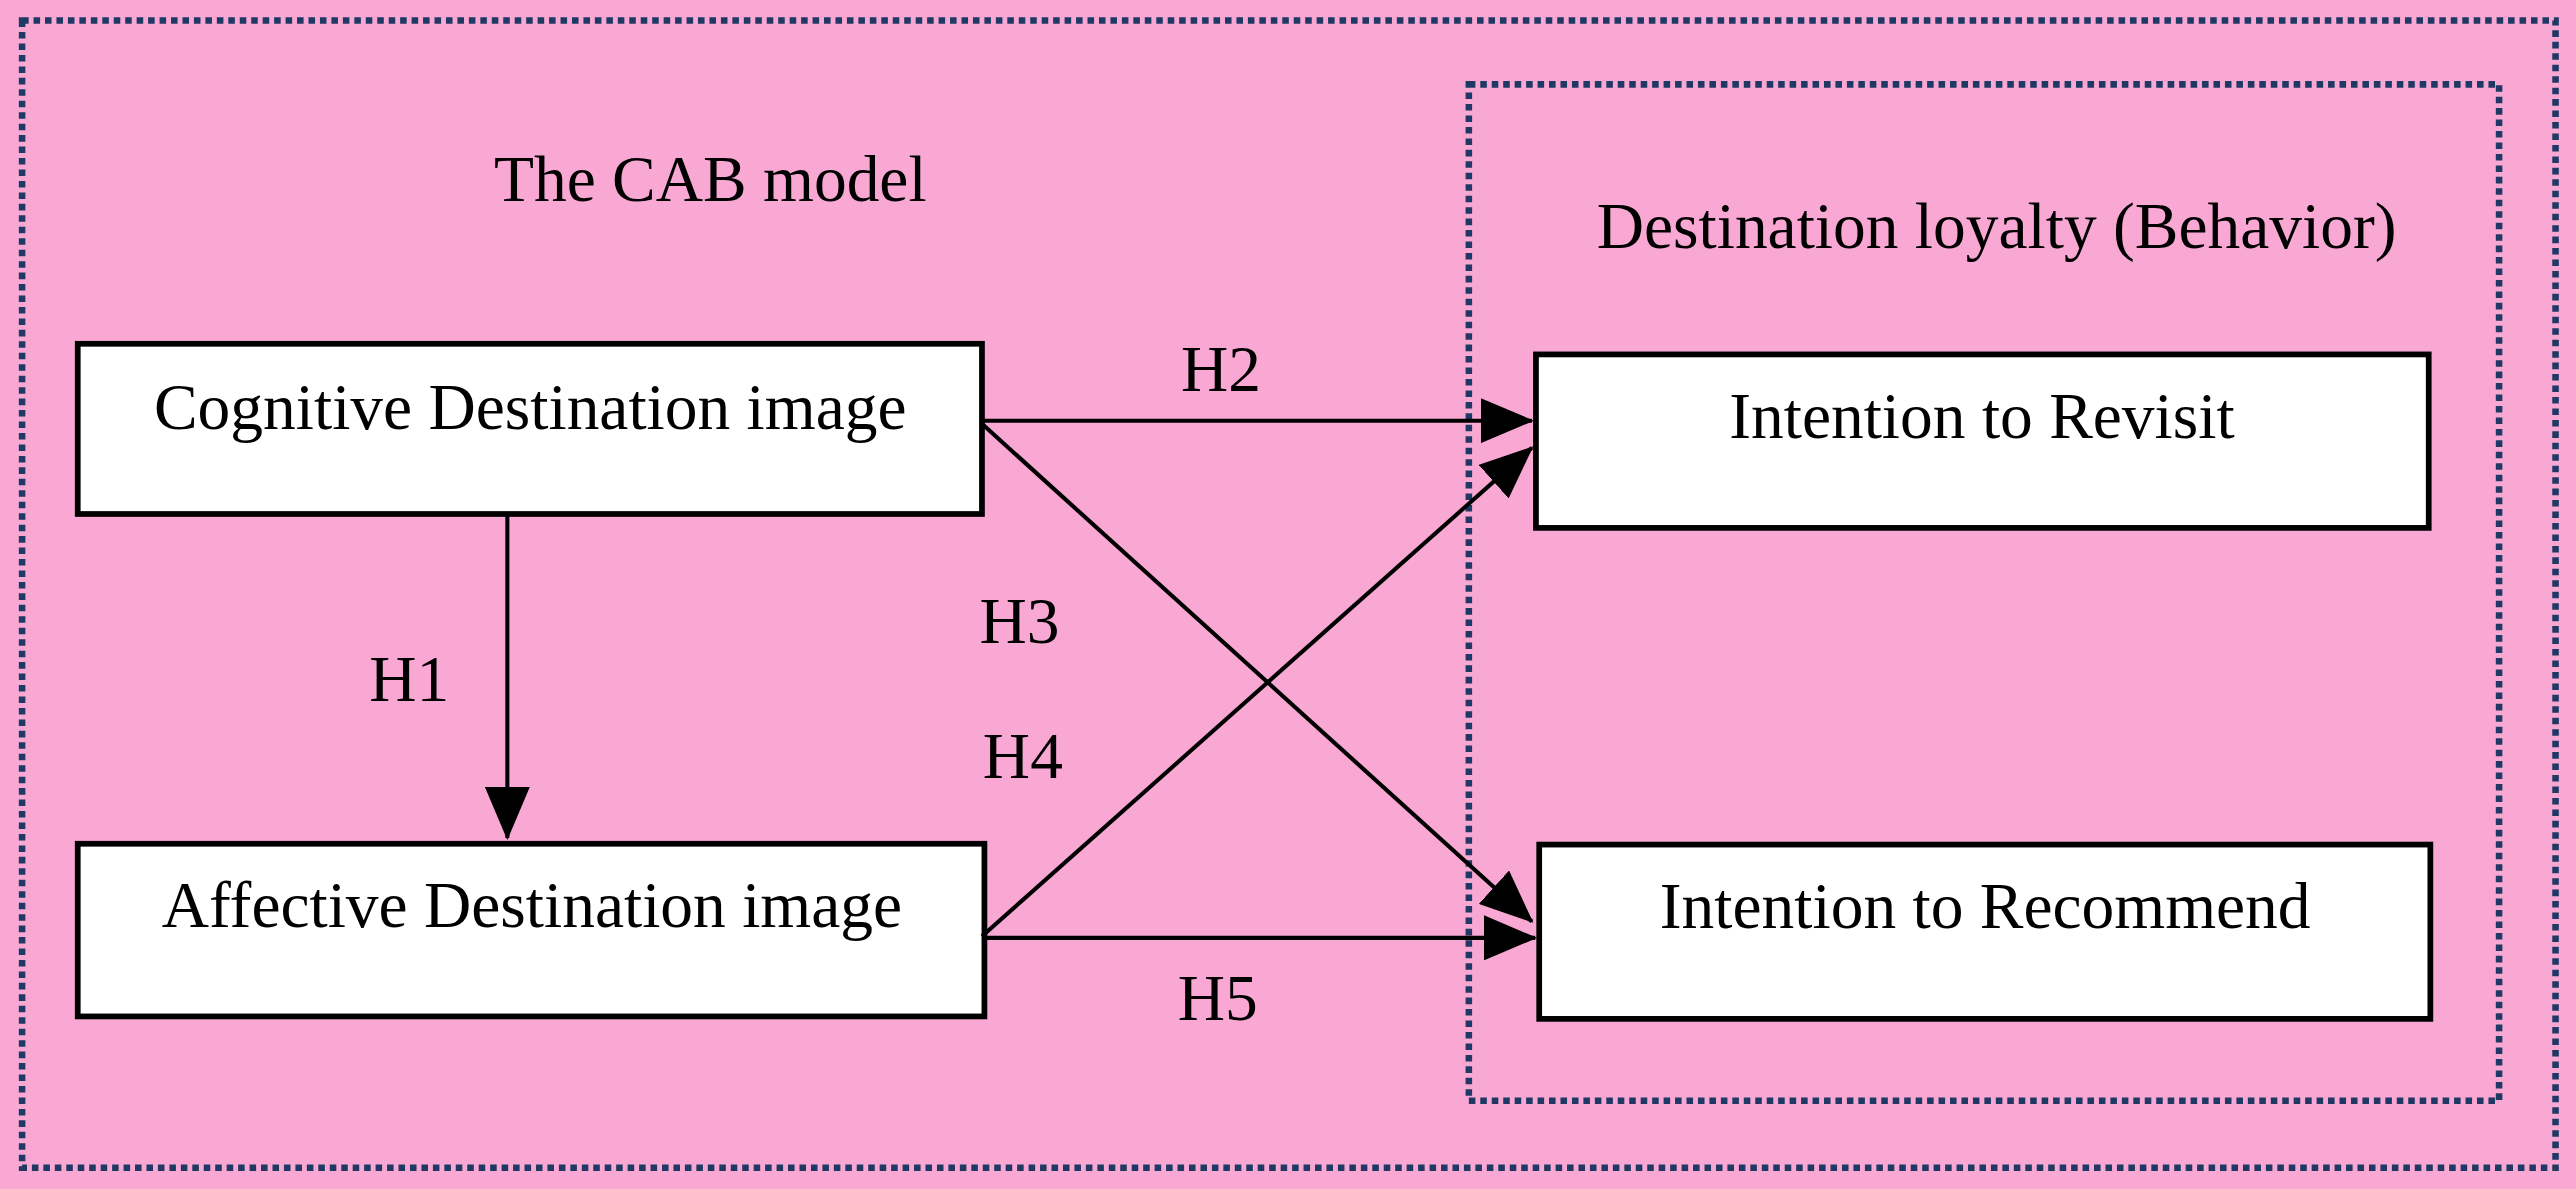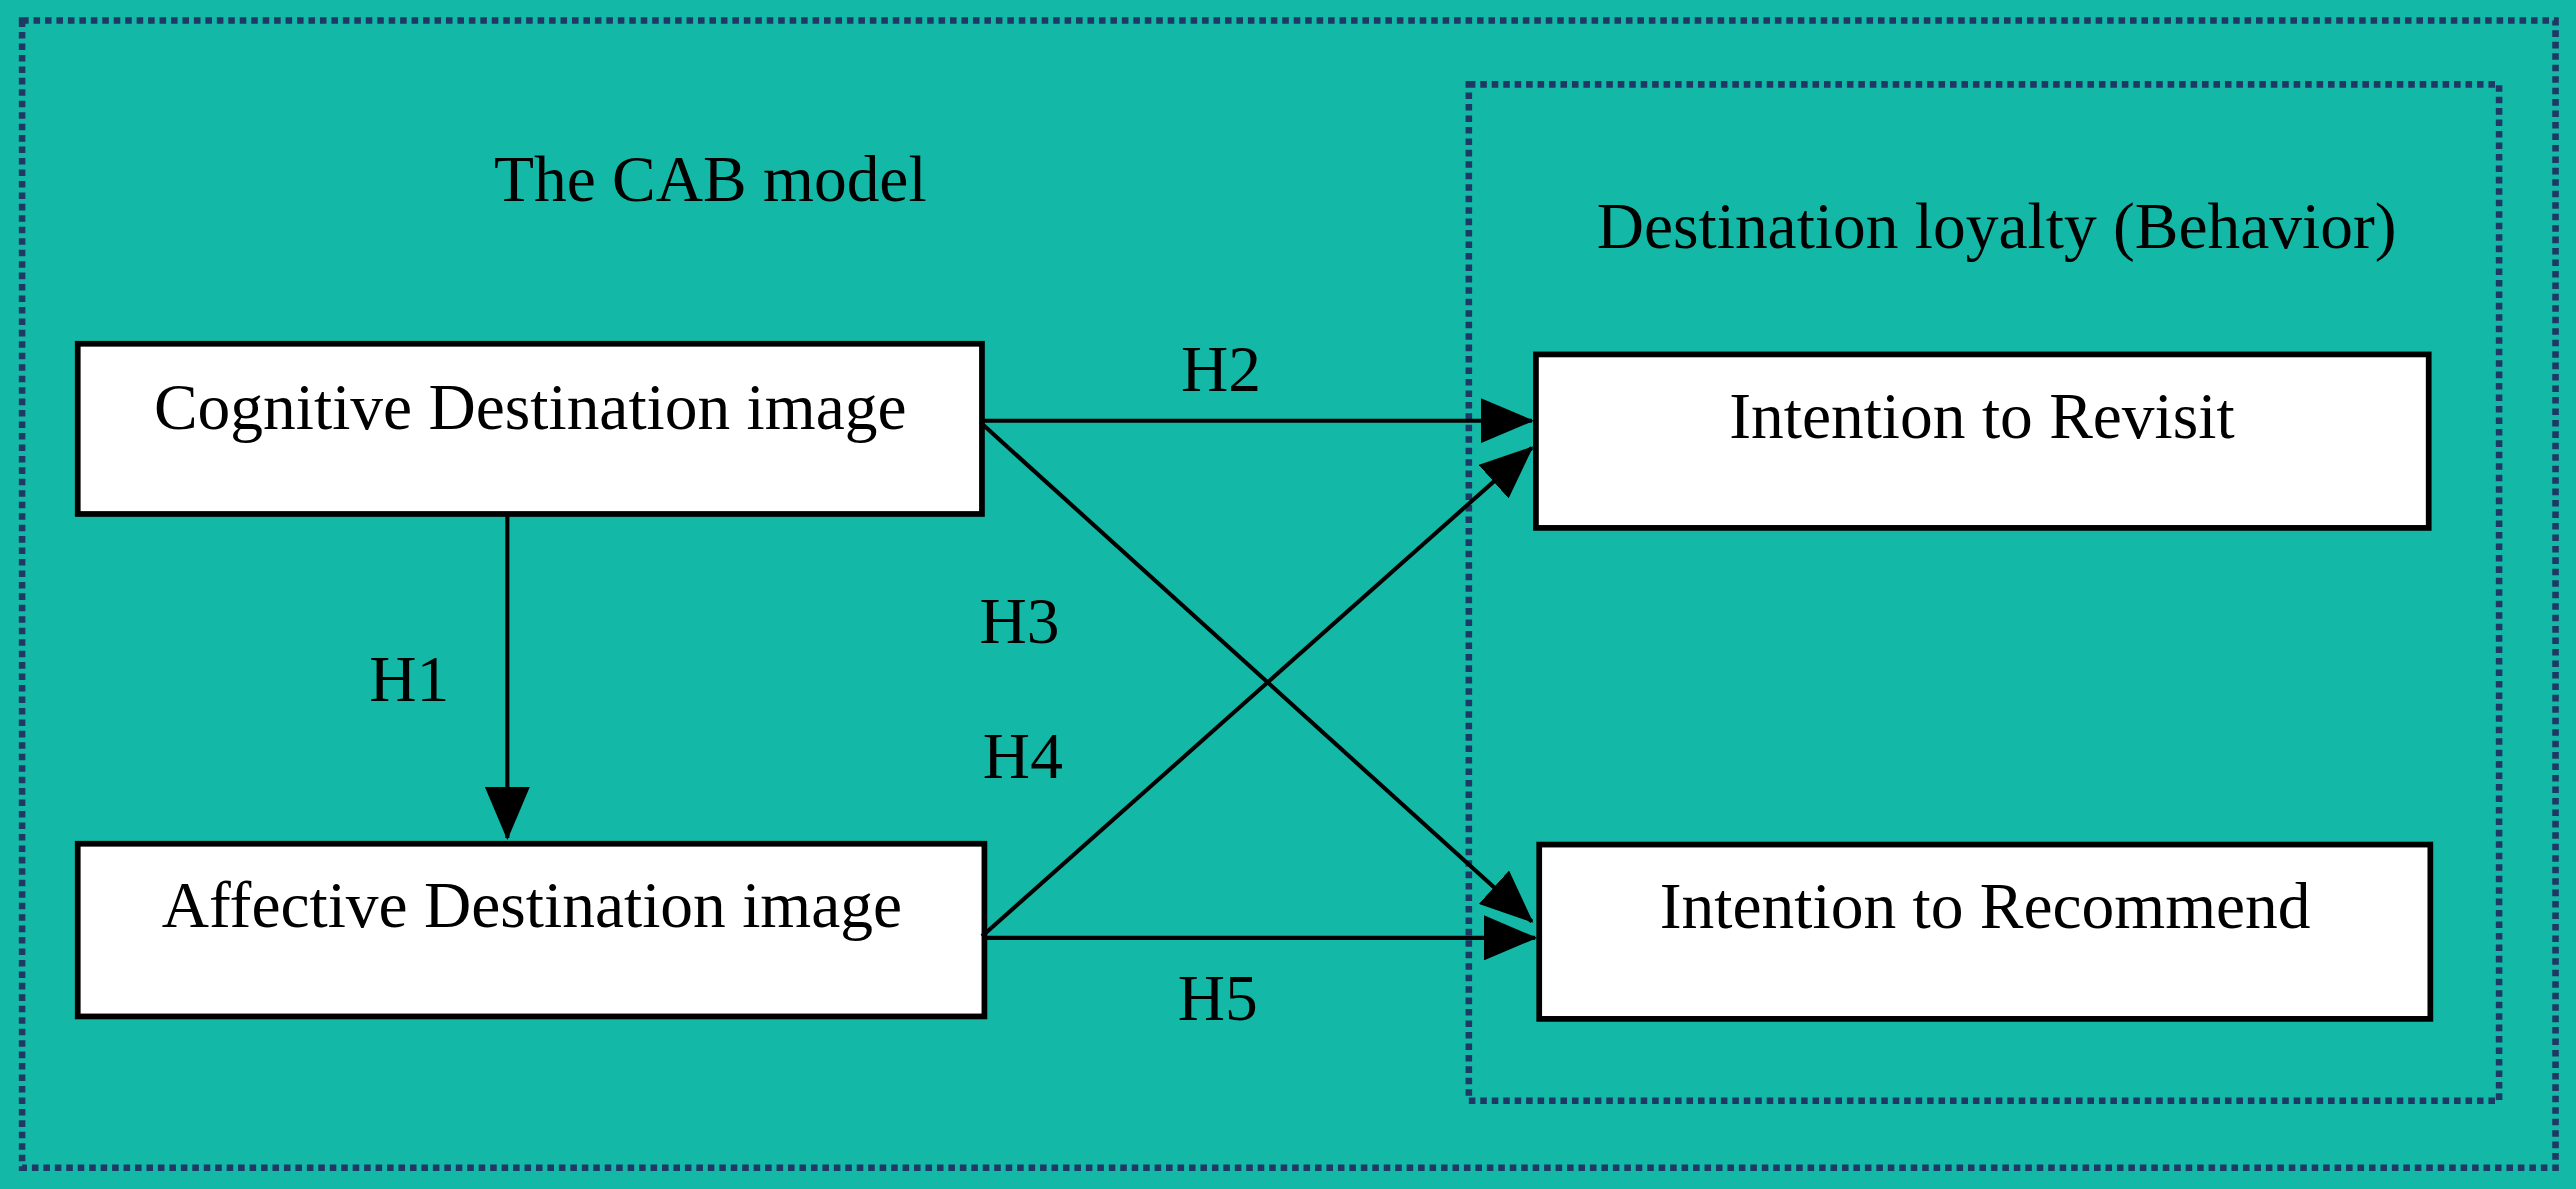--- a/index.html
+++ b/index.html
@@ -4,21 +4,21 @@
 <style>
   html, body {
     margin: 0;
     padding: 0;
     background: #ffffff;
   }
   .figure-canvas {
     position: relative;
     width: 2576px;
     height: 1190px;
-    background: #14b8a6;
+    background: #f9a8d4;
     font-family: "Liberation Serif", "DejaVu Serif", serif;
   }
   svg { display: block; width: 2576px; height: 1190px; }
   .frame-dotted {
     fill: none;
     stroke: #1f3864;
     stroke-width: 8;
     stroke-dasharray: 8 6;
   }
   .construct-box {

